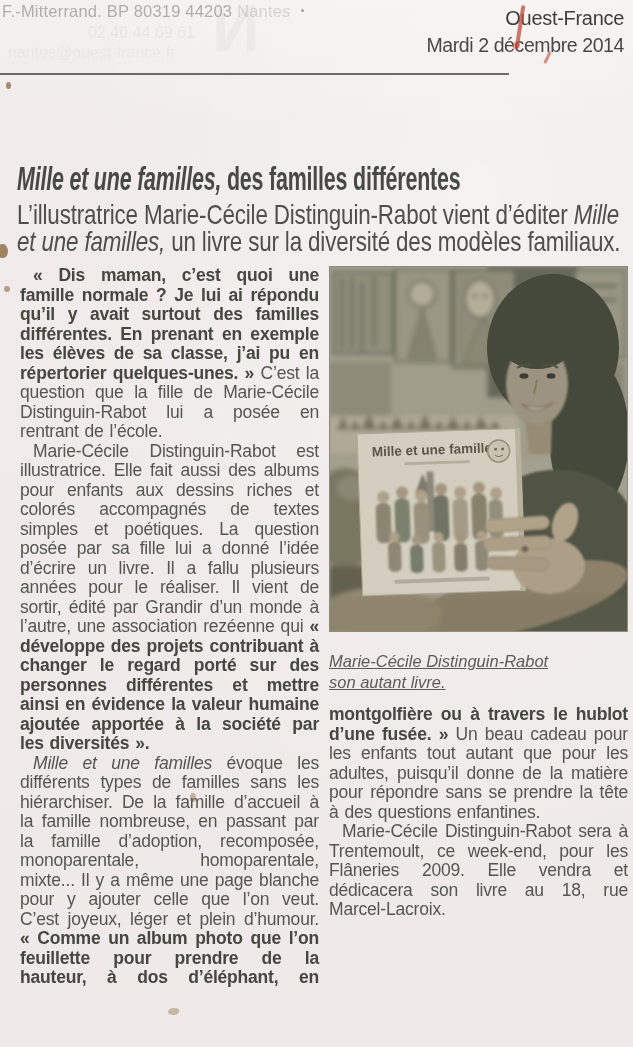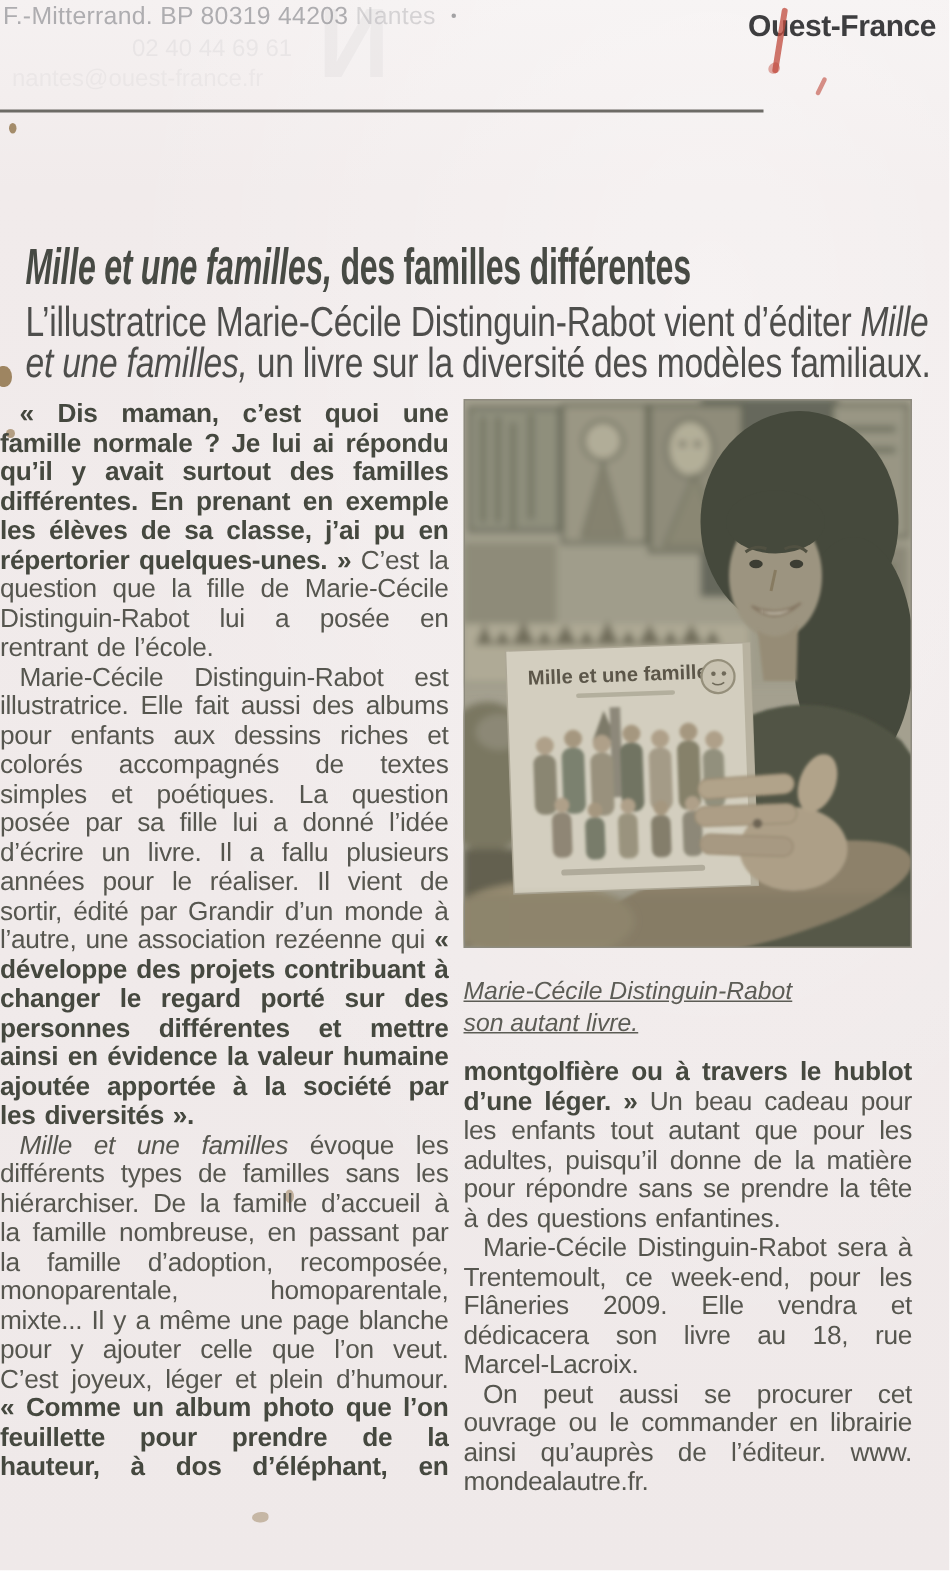--- a/index.html
+++ b/index.html
@@ -12,21 +12,21 @@
     overflow:hidden;
     font-family:"Liberation Sans", sans-serif;
     color:var(--ink,#56564f);
   }
   
   .address-line{position:absolute;left:2px;top:2px;font-size:16.5px;color:#aeadb0;letter-spacing:.2px;white-space:nowrap;}
   .address-city{opacity:.45;}
   .ghost-phone{position:absolute;left:88px;top:24px;font-size:16px;color:#9a9aa0;opacity:.12;white-space:nowrap;}
   .ghost-email{position:absolute;left:8px;top:44px;font-size:16px;color:#9a9aa0;opacity:.09;white-space:nowrap;}
   .ghost-n{position:absolute;left:212px;top:-10px;font-size:66px;font-weight:bold;color:#8a8a92;opacity:.07;transform:scaleX(-1);}
-  .masthead-right{position:absolute;right:9px;top:5px;text-align:right;line-height:27px;font-weight:bold;}
+  .masthead-right{position:absolute;right:9px;top:5px;text-align:right;line-height:27px;}
   .pub-name{font-size:20px;color:#3d3d3f;letter-spacing:-.3px;}
   .pub-date{font-size:19.5px;color:#48484a;letter-spacing:-.4px;}
   .rule{position:absolute;left:0;top:73px;width:509px;height:2px;background:var(--rule,#55544d);opacity:.85;}
   
   .red-slash{position:absolute;left:518px;top:5px;width:4px;height:44px;background:var(--red-pen,#c0493c);opacity:.75;border-radius:2px;transform:rotate(9deg);}
   .red-slash-tail{position:absolute;left:512px;top:42px;width:8px;height:7px;background:var(--red-pen,#c0493c);opacity:.45;border-radius:60% 40% 50% 50%;transform:rotate(-25deg);}
   .red-tick{position:absolute;left:546px;top:51px;width:3px;height:13px;background:var(--red-pen,#c0493c);opacity:.6;border-radius:2px;transform:rotate(26deg);}
   
   .speck{position:absolute;border-radius:50%;background:#8a6b3e;}
   .sp1{left:6px;top:82px;width:5px;height:7px;opacity:.75;}
@@ -35,21 +35,21 @@
   .sp4{left:190px;top:793px;width:6px;height:9px;opacity:.45;}
   .sp5{left:168px;top:1008px;width:11px;height:7px;opacity:.4;border-radius:60% 40% 50% 50%;}
   .sp6{left:301px;top:9px;width:3px;height:3px;background:#8d8d90;opacity:.8;}
   
   .headline{position:absolute;left:17px;top:159px;white-space:nowrap;font-weight:bold;font-size:34px;color:var(--headline-ink,#474a44);transform:scaleX(.63);transform-origin:left top;letter-spacing:-.3px;}
   .headline .hl-italic{font-style:italic;}
   .standfirst{position:absolute;left:17px;top:201px;font-size:28px;color:#4e4e4c;line-height:27px;}
   .stand-line{white-space:nowrap;transform:scaleX(.8);transform-origin:left top;letter-spacing:-.2px;}
   .stand-italic{font-style:italic;}
   
-  .columns{position:absolute;left:0;top:266px;display:flex;gap:10px;}
+  .columns{position:absolute;left:20px;top:266px;display:flex;gap:10px;}
   .article-col{width:299px;}
   .article-col p{margin:0;font-size:17.5px;line-height:19.5px;text-align:justify;letter-spacing:-.2px;word-spacing:1.2px;color:var(--ink,#56564f);}
   .article-col p.indent{text-indent:13px;}
   .article-col p.jlast{text-align-last:justify;}
   .seg-bold{font-weight:700;color:var(--ink-bold,#45483f);}
   .seg-italic{font-style:italic;}
   
   .photo{display:block;width:299px;height:366px;}
   .caption{margin-top:19px;font-style:italic;font-size:16.5px;line-height:21px;color:#5c5c55;text-decoration:underline;}
   .col2-text{margin-top:12px;}
@@ -58,20 +58,21 @@
 <body>
 
 <div class="page">
 
   <div class="address-line"><span>F.-Mitterrand. BP 80319 44203 </span><span class="address-city">Nantes</span></div>
   <div class="ghost-phone">02 40 44 69 61</div>
   <div class="ghost-email">nantes@ouest-france.fr</div>
   <div class="ghost-n">N</div>
   <div class="masthead-right">
     <div class="pub-name">Ouest-France</div>
+    <div class="pub-date">Mardi 2 décembre 2014</div>
   </div>
   <div class="red-slash"></div>
   <div class="red-slash-tail"></div>
   <div class="red-tick"></div>
   <div class="rule"></div>
 
   <div class="speck sp1"></div>
   <div class="speck sp2"></div>
   <div class="speck sp3"></div>
   <div class="speck sp4"></div>
@@ -200,19 +201,18 @@
         <rect y="330" width="299" height="36" fill="#6c6957" opacity="0.2" filter="url(#b2)"></rect>
         <rect x="0.5" y="0.5" width="298" height="365" fill="none" stroke="#8d8a7e"></rect>
       </svg>
 
       <div class="caption">
         <div>Marie-Cécile Distinguin-Rabot</div>
         <div>son autant livre.</div>
       </div>
 
       <div class="col2-text">
-          <p class=""><span class="seg-bold">montgolfière ou à travers le hublot d’une léger. » </span><span class="seg-regular">Un beau cadeau pour les enfants tout autant que pour les adultes, puisqu’il donne de la matière pour répondre sans se prendre la tête à des questions enfantines.</span></p>
+          <p class=""><span class="seg-bold">montgolfière ou à travers le hublot d’une fusée. » </span><span class="seg-regular">Un beau cadeau pour les enfants tout autant que pour les adultes, puisqu’il donne de la matière pour répondre sans se prendre la tête à des questions enfantines.</span></p>
           <p class="indent"><span class="seg-regular">Marie-Cécile Distinguin-Rabot sera à Trentemoult, ce week-end, pour les Flâneries 2009. Elle vendra et dédicacera son livre au 18, rue Marcel-Lacroix.</span></p>
-          <p class="indent"><span class="seg-regular">On peut aussi se procurer cet ouvrage ou le commander en librairie ainsi qu’auprès de l’éditeur. www. mondealautre.fr.</span></p>
         </div>
     </div>
   </div>
 </div>
 
 </body></html>

